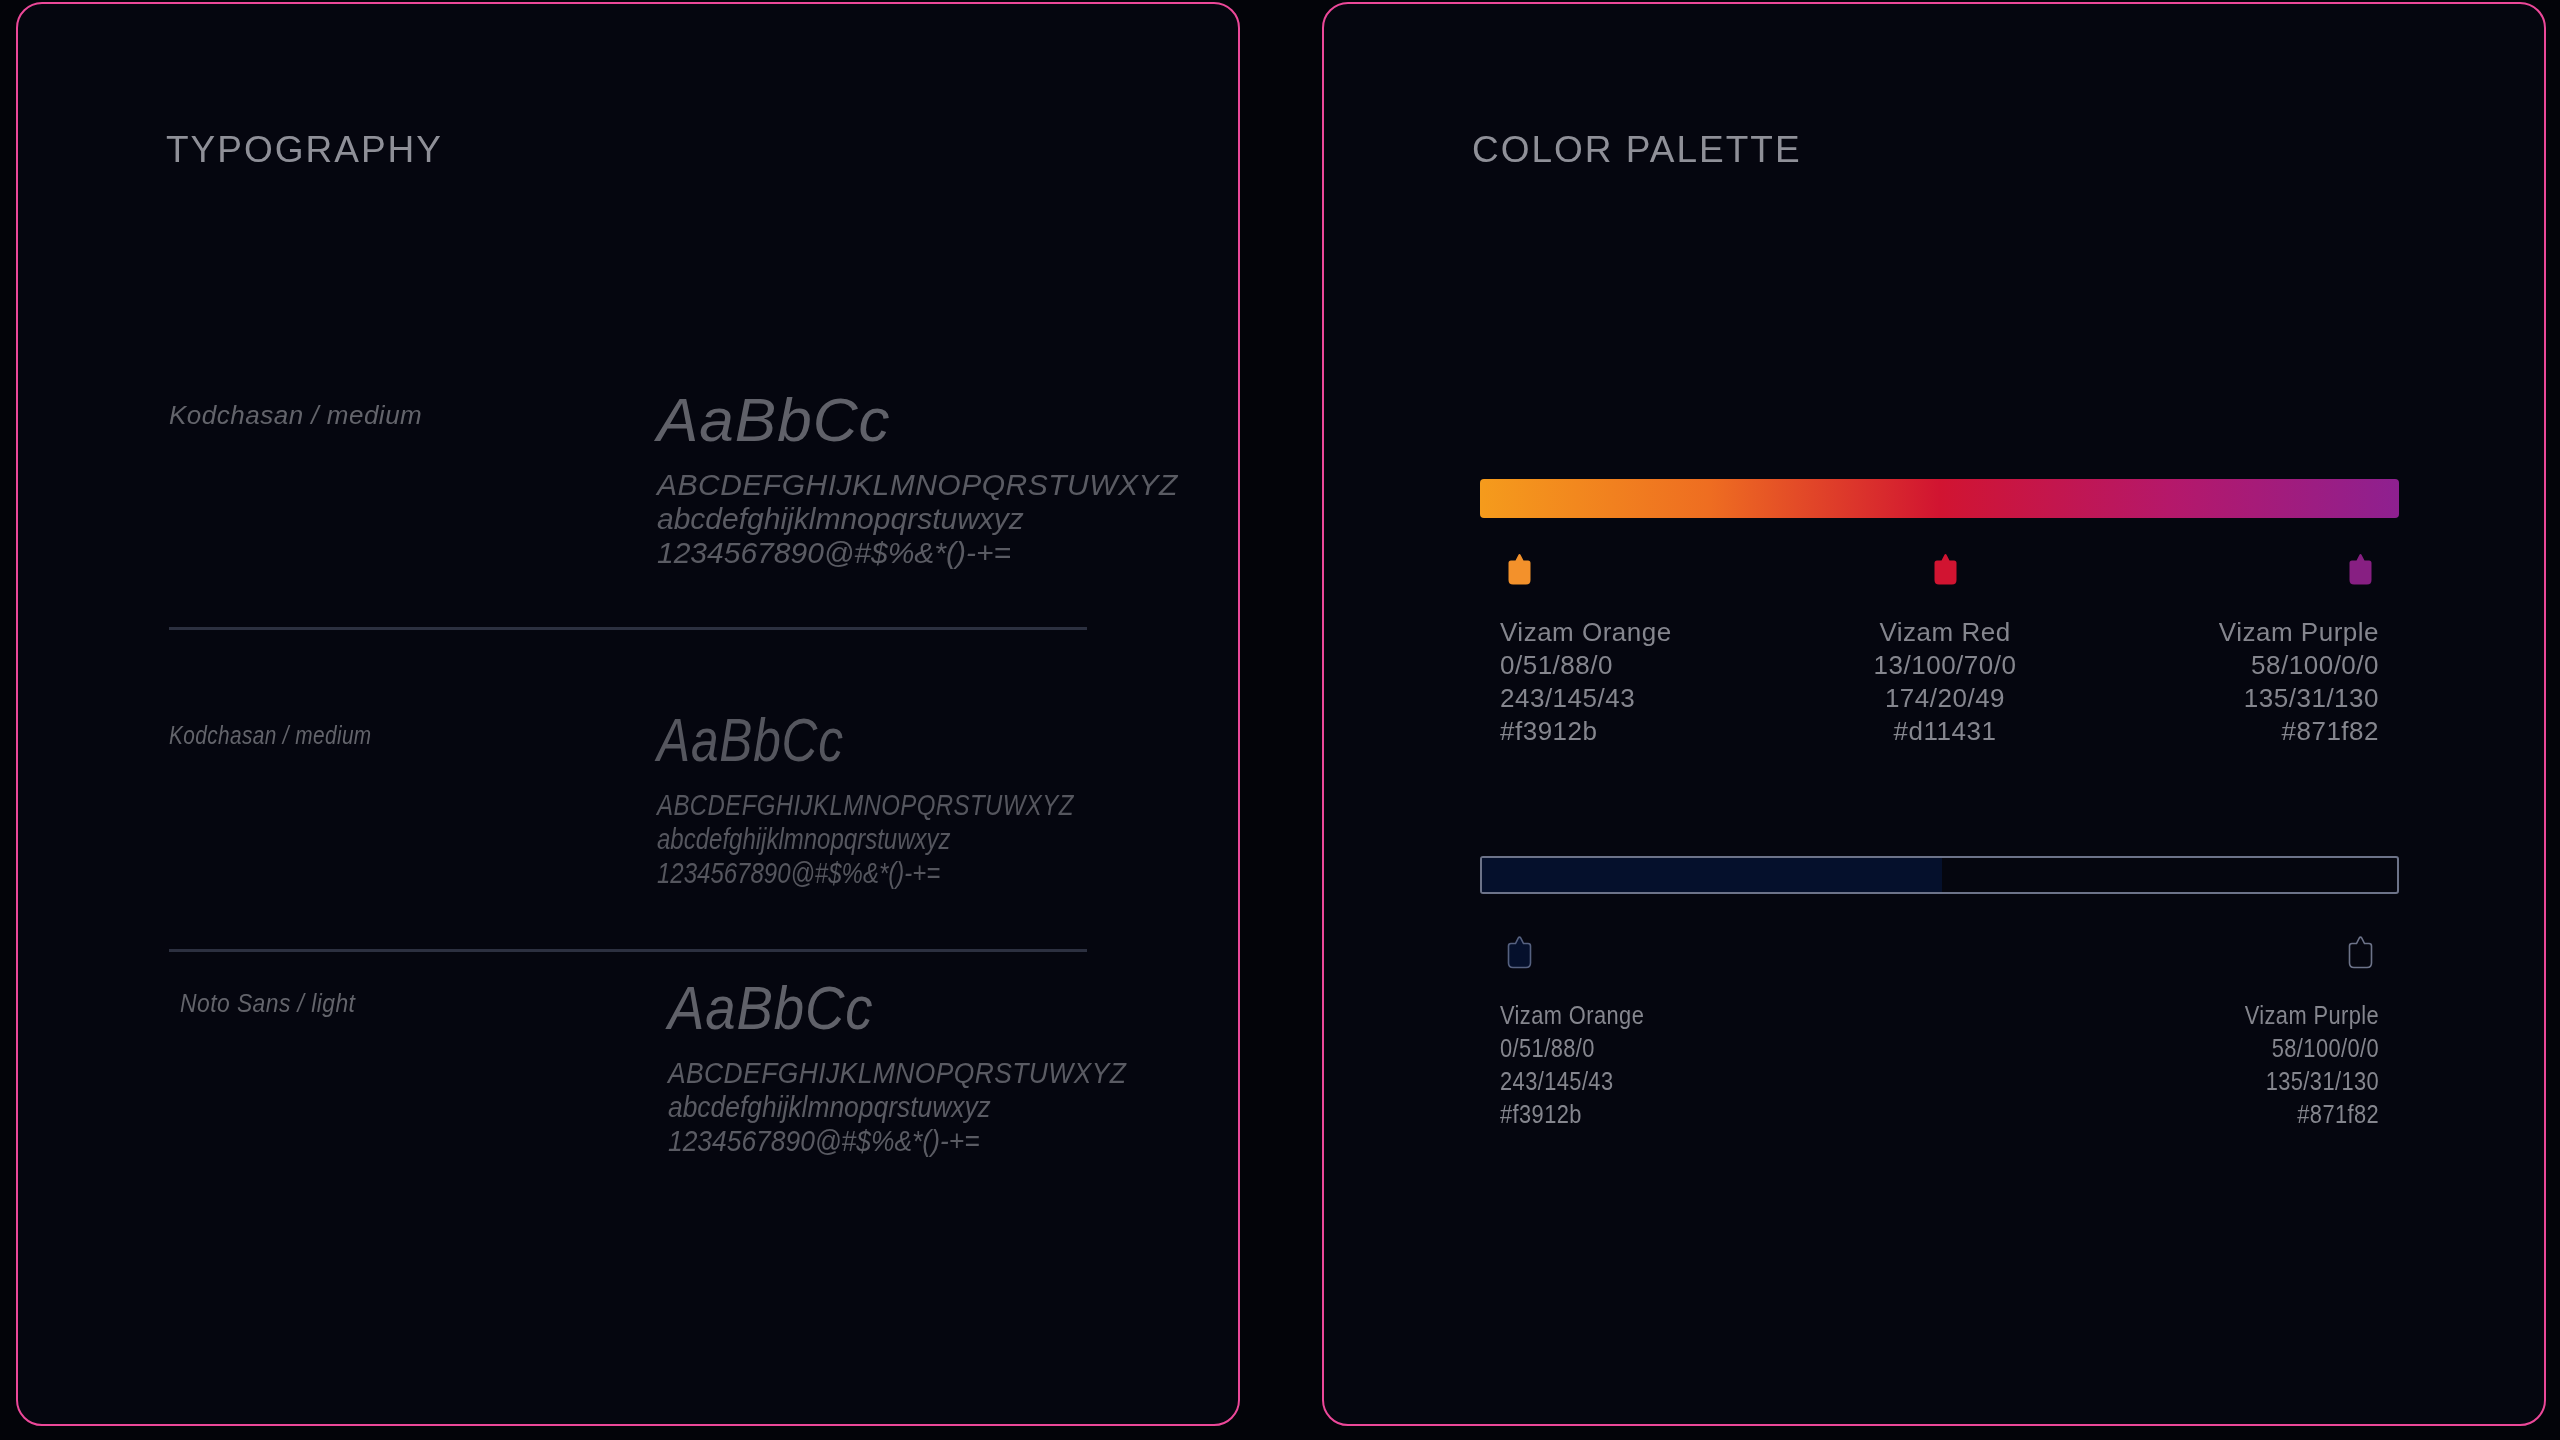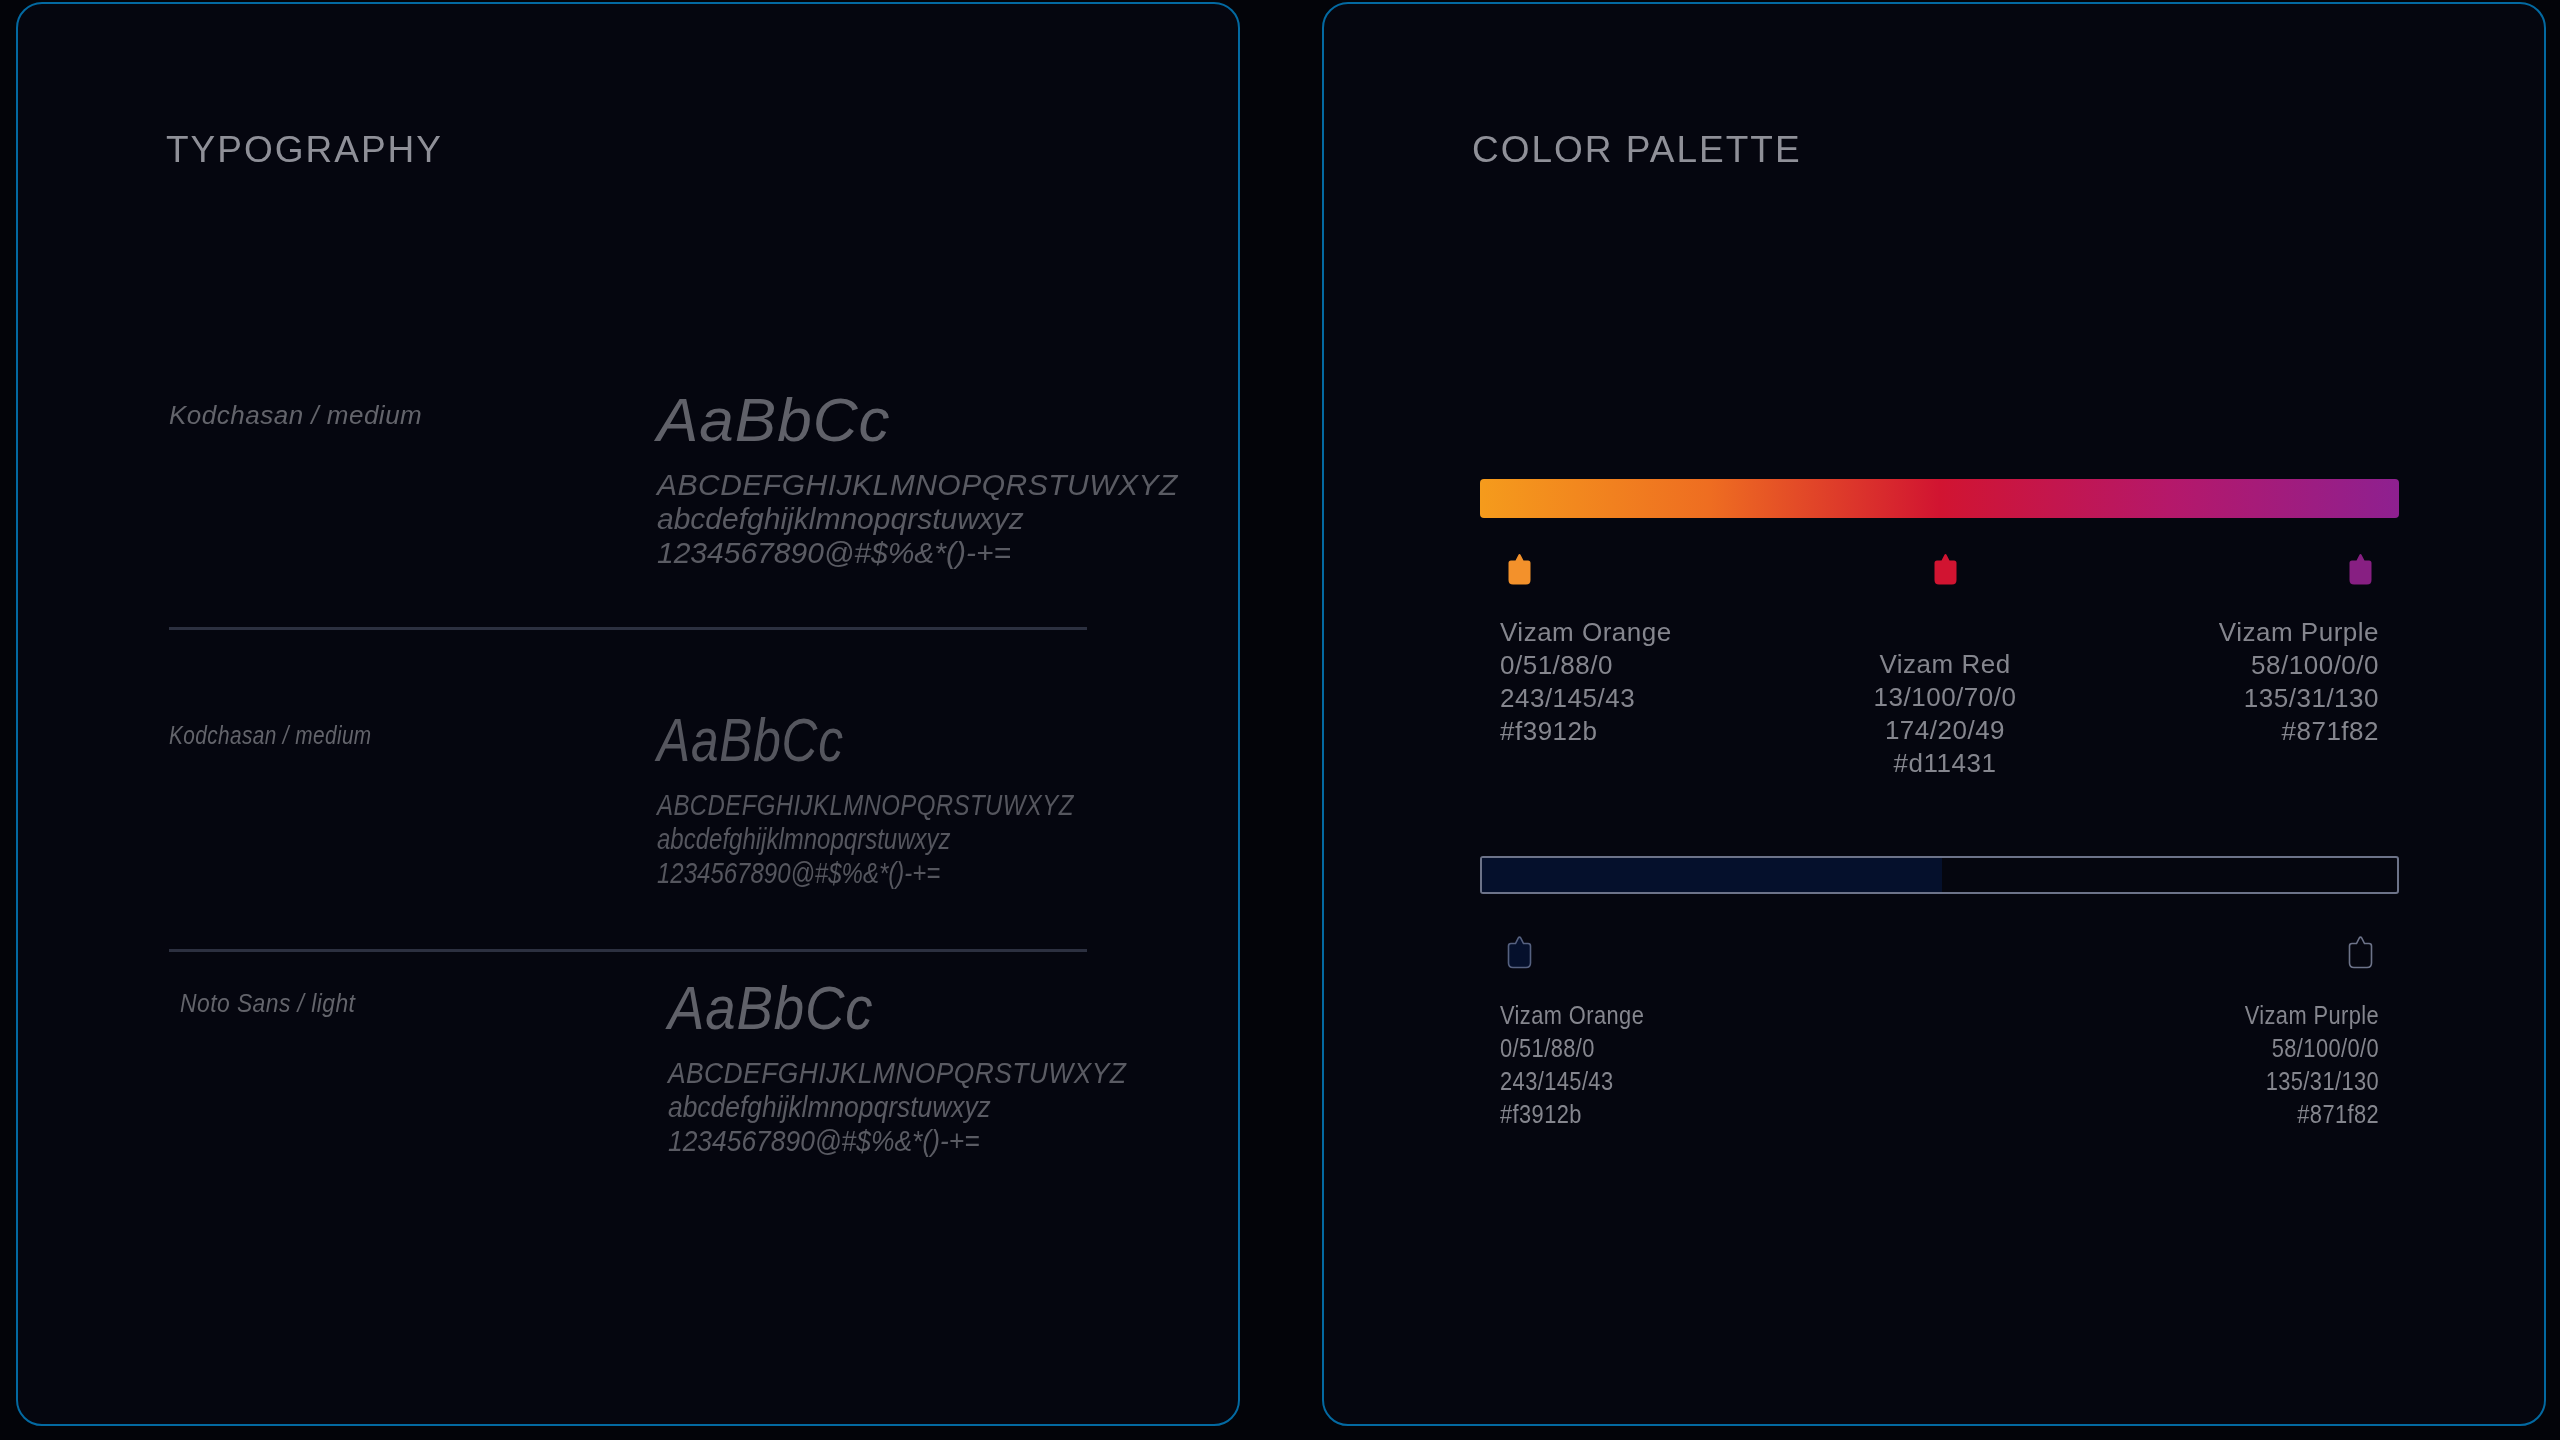--- a/index.html
+++ b/index.html
@@ -2,21 +2,21 @@
 <html><head>
 <meta charset="utf-8">
 <style>
   * { margin:0; padding:0; box-sizing:border-box; }
   html,body { background:#030409; }
   body { font-family:"Liberation Sans", sans-serif; }
   .canvas { position:relative; width:2560px; height:1440px; background:#030409; overflow:hidden; }
 
   .panel {
     position:absolute; top:2px; height:1424px; width:1224px;
-    background:#05060f; border:2px solid #0369a1; border-radius:26px;
+    background:#05060f; border:2px solid #ec4899; border-radius:26px;
   }
   .panel-left  { left:16px; }
   .panel-right { left:1322px; }
 
   .panel-title {
     position:absolute; top:125px; font-size:37px; letter-spacing:2px;
     color:#8f9098; font-weight:400;
   }
   .panel-left  .panel-title { left:148px; }
   .panel-right .panel-title { left:148px; }
@@ -61,21 +61,21 @@
   .icon-purple { left:1022px; }
   .icon-sec-left  { left:181px; }
   .icon-sec-right { left:1022px; }
 
   .swatch-col {
     position:absolute; font-size:26px; line-height:33px; color:#85868e;
     letter-spacing:0.5px; white-space:nowrap;
   }
   .cols-row-1 .swatch-col { top:612px; }
   .col-orange { left:176px; text-align:left; }
-  .col-red    { left:441px; width:360px; text-align:center;margin-top:32px; }
+  .col-red    { left:441px; width:360px; text-align:center; }
   .col-purple { right:165px; text-align:right; }
 
   .cols-row-2 .swatch-col { top:995px; }
   .col-sec-left  { left:176px; text-align:left;  transform:scaleX(0.84); transform-origin:left top; }
   .col-sec-right { right:165px; text-align:right; transform:scaleX(0.84); transform-origin:right top; }
 
   .secondary-bar {
     position:absolute; left:156px; top:852px; width:919px; height:38px;
     border:2px solid #6d7389; border-radius:3px; overflow:hidden;
   }

